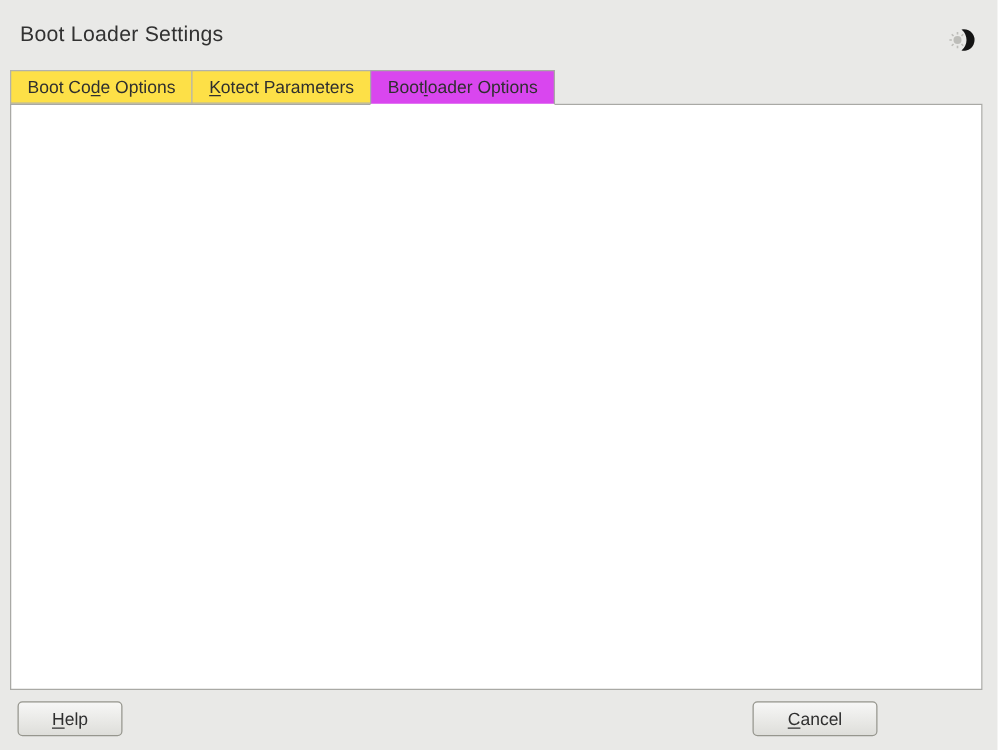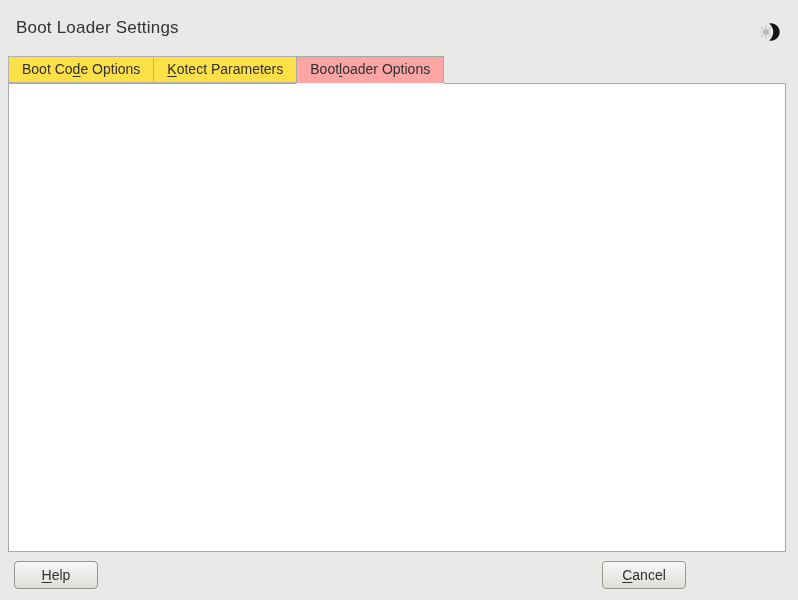--- a/index.html
+++ b/index.html
@@ -24,21 +24,21 @@
   .tab {
     height: 27px; padding: 4px 13px 0 13px;
     font-size: 14px; color: #2f2f2f;
     background: #fde047;
     border: 1px solid #b1b1ad;
     border-right: none;
     cursor: default;
   }
   .tab:last-child { border-right: 1px solid #b1b1ad; }
   .tab.active {
-    background: #fca5a5;
+    background: #d946ef;
     height: 28px;
     border: 1px solid #a9a9a5;
     border-bottom: 1px solid #ffffff;
     position: relative; z-index: 4;
   }
 
   
   .panel {
     position: absolute; left: 8px; top: 83px; width: 778px; height: 469px;
     background: #ffffff; border: 1px solid #a9a9a5; z-index: 1;
@@ -95,21 +95,21 @@
   
   .btn {
     position: absolute; height: 28px;
     background: linear-gradient(#f7f7f6, #dededa);
     border: 1px solid #96968e; border-radius: 4px;
     font-family: Liberation Sans, sans-serif; font-size: 14px; color: #2f2f2f;
     display: flex; align-items: center; justify-content: center;
     cursor: pointer;
   }
   .btn-help   { left: 14px;  top: 561px; width: 84px; }
-  .btn-cancel { left: 602px; top: 561px; width: 84px; }
+  .btn-cancel { left: 602px; top: 561px; width: 100px; }
   .btn-ok     { left: 700px; top: 561px; width: 86px; outline: 1px solid #8d8d86; outline-offset: 1px; border-radius: 3px; }
 </style>
 </head>
 <body>
 
 <div id="window">
 
   <div class="page-title"><span>Boot Loader Settings</span></div>
 
   <div class="theme-icon">

